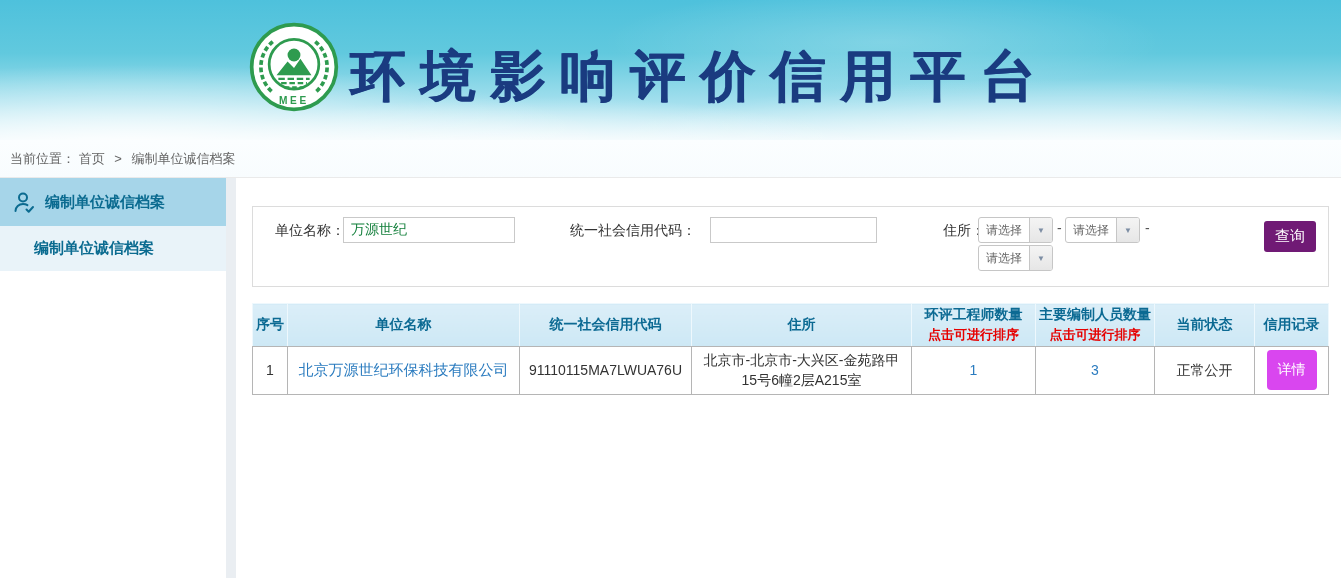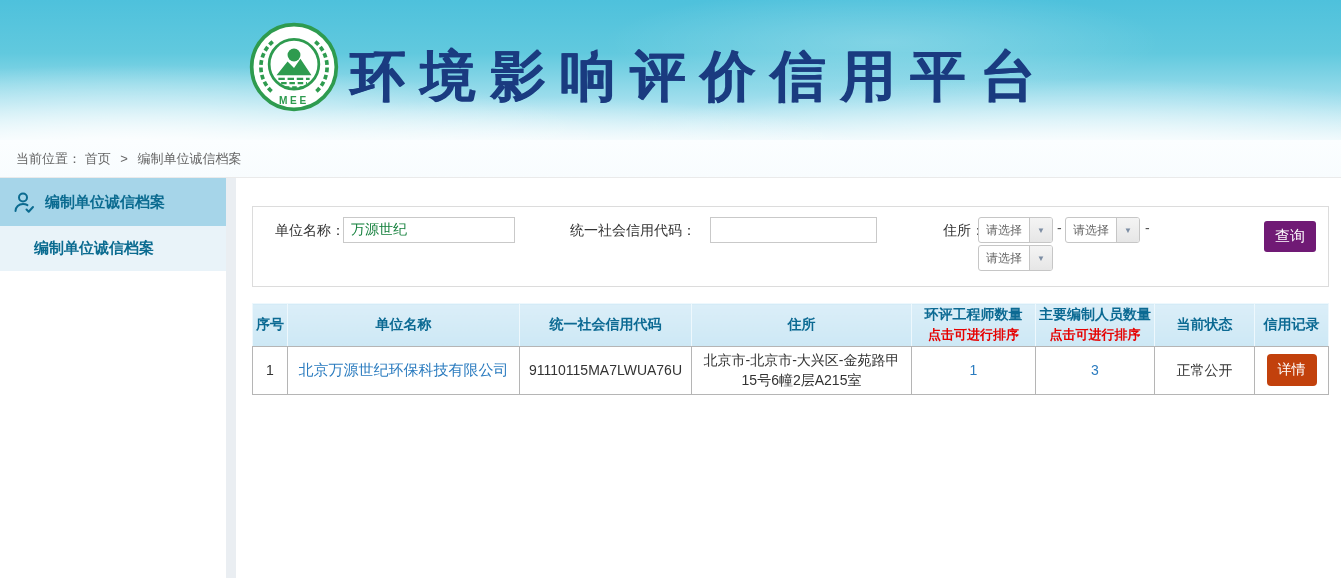--- a/index.html
+++ b/index.html
@@ -21,21 +21,21 @@
   }
   .logo { position:absolute; left:248px; top:21px; width:92px; height:92px; }
   .site-title {
     position:absolute; left:350px; top:40px;
     font-size:55px; font-weight:900; letter-spacing:15px;
     color:#1a3b80; white-space:nowrap;
     text-shadow:1px 0 0 #1a3b80;
   }
   
   .breadcrumb {
-    height:38px; line-height:37px; padding-left:16px;
+    height:38px; line-height:37px; padding-left:10px;
     font-size:13px; color:#666;
     background:linear-gradient(180deg,#fbfeff,#f8fcfe);
     border-bottom:1px solid #eaeaea;
   }
   .breadcrumb a { color:#666; text-decoration:none; cursor:pointer; }
   .breadcrumb .sep { margin:0 6px; }
   
   .body { display:flex; height:400px; }
   .sidebar { width:227px; background:#fff; }
   .gap { width:10px; background:#eaeef2; }
@@ -79,21 +79,21 @@
     border:1px solid #eef8fd; border-bottom:1px solid #b5b5b5; padding:2px;
   }
   .results th .sort { display:block; color:#e60000; font-size:13px; margin-top:2px; }
   .results td {
     border:1px solid #b5b5b5; background:#fff; height:44px;
     text-align:center; vertical-align:middle; font-size:14px; color:#333;
     padding:3px 8px; line-height:1.45;
   }
   .link { color:#2a7bbf; text-decoration:none; cursor:pointer; }
   .name-link { font-size:15px; }
-  .detail-btn { width:50px; height:32px; background:#c2410c; color:#fff; border:none;
+  .detail-btn { width:50px; height:40px; background:#d946ef; color:#fff; border:none;
     border-radius:4px; font-size:14px; font-family:inherit; cursor:pointer; }
 </style>
 </head>
 <body>
 
 <div class="page">
 
   <header class="site-header">
     <div class="logo">
       <svg viewBox="0 0 100 100" width="92" height="92">

